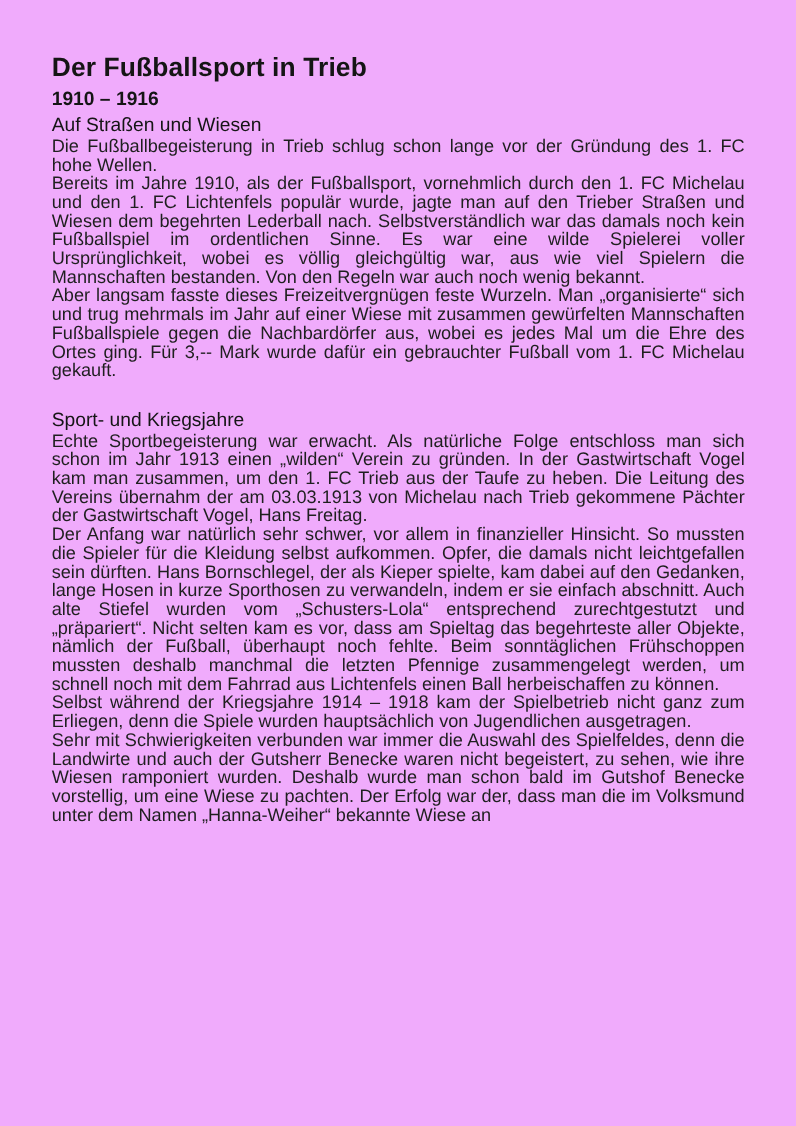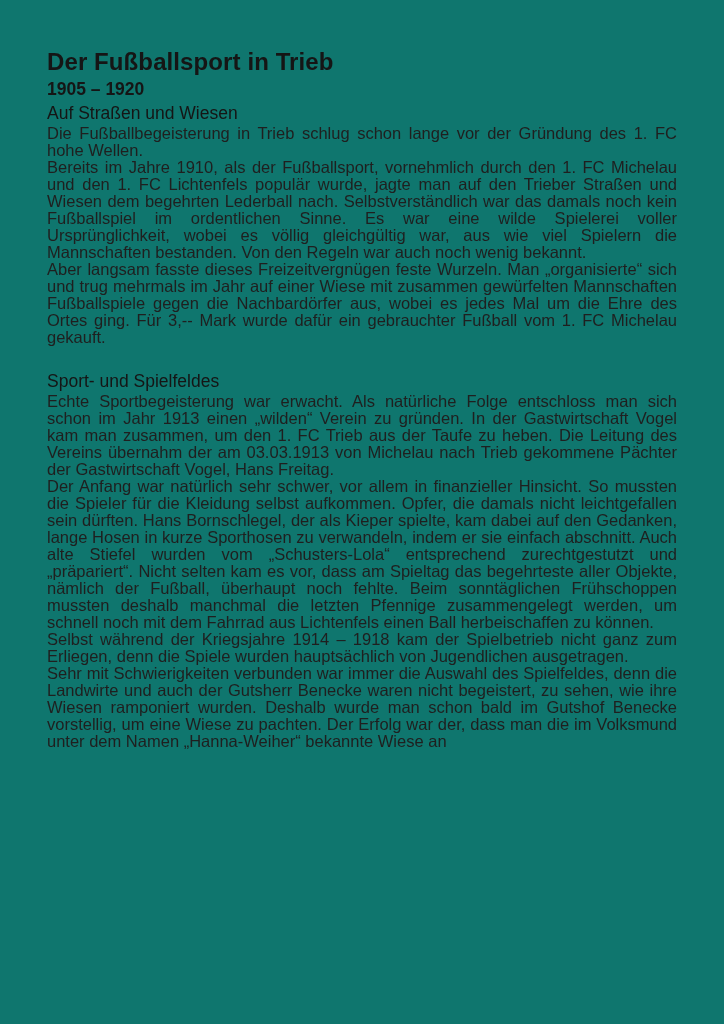--- a/index.html
+++ b/index.html
@@ -9,21 +9,21 @@
     overflow: hidden;
     background: #ffffff;
   }
   body {
     font-family: "Liberation Sans", "DejaVu Sans", sans-serif;
     color: #1c1c1c;
   }
   .page {
     width: 724px;
     height: 1024px;
-    background: #0f766e;
+    background: #f0abfc;
     padding: 47px 47px 0 47px;
   }
   .doc-title {
     font-size: 24px;
     font-weight: bold;
     line-height: 30px;
     letter-spacing: 0.1px;
     color: #151515;
   }
   .doc-daterange {
@@ -47,30 +47,30 @@
   .section { margin: 0; }
   .section + .section { margin-top: 23px; }
 </style>
 </head>
 <body>
 
 <div class="page">
 
   <h1 class="doc-title">Der Fußballsport in Trieb</h1>
 
-  <div class="doc-daterange">1905 – 1920</div>
+  <div class="doc-daterange">1910 – 1916</div>
 
   <div class="section">
     <h2 class="section-heading">Auf Straßen und Wiesen</h2>
     <p class="body-paragraph">Die Fußballbegeisterung in Trieb schlug schon lange vor der Gründung des 1. FC hohe Wellen.</p>
     <p class="body-paragraph">Bereits im Jahre 1910, als der Fußballsport, vornehmlich durch den 1. FC Michelau und den 1. FC Lichtenfels populär wurde, jagte man auf den Trieber Straßen und Wiesen dem begehrten Lederball nach. Selbstverständlich war das damals noch kein Fußballspiel im ordentlichen Sinne. Es war eine wilde Spielerei voller Ursprünglichkeit, wobei es völlig gleichgültig war, aus wie viel Spielern die Mannschaften bestanden. Von den Regeln war auch noch wenig bekannt.</p>
     <p class="body-paragraph">Aber langsam fasste dieses Freizeitvergnügen feste Wurzeln. Man „organisierte“ sich und trug mehrmals im Jahr auf einer Wiese mit zusammen gewürfelten Mannschaften Fußballspiele gegen die Nachbardörfer aus, wobei es jedes Mal um die Ehre des Ortes ging. Für 3,-- Mark wurde dafür ein gebrauchter Fußball vom 1. FC Michelau gekauft.</p>
   </div>
 
   <div class="section">
-    <h2 class="section-heading">Sport- und Spielfeldes</h2>
+    <h2 class="section-heading">Sport- und Kriegsjahre</h2>
     <p class="body-paragraph">Echte Sportbegeisterung war erwacht. Als natürliche Folge entschloss man sich schon im Jahr 1913 einen „wilden“ Verein zu gründen. In der Gastwirtschaft Vogel kam man zusammen, um den 1. FC Trieb aus der Taufe zu heben. Die Leitung des Vereins übernahm der am 03.03.1913 von Michelau nach Trieb gekommene Pächter der Gastwirtschaft Vogel, Hans Freitag.</p>
     <p class="body-paragraph">Der Anfang war natürlich sehr schwer, vor allem in finanzieller Hinsicht. So mussten die Spieler für die Kleidung selbst aufkommen. Opfer, die damals nicht leichtgefallen sein dürften. Hans Bornschlegel, der als Kieper spielte, kam dabei auf den Gedanken, lange Hosen in kurze Sporthosen zu verwandeln, indem er sie einfach abschnitt. Auch alte Stiefel wurden vom „Schusters-Lola“ entsprechend zurechtgestutzt und „präpariert“. Nicht selten kam es vor, dass am Spieltag das begehrteste aller Objekte, nämlich der Fußball, überhaupt noch fehlte. Beim sonntäglichen Frühschoppen mussten deshalb manchmal die letzten Pfennige zusammengelegt werden, um schnell noch mit dem Fahrrad aus Lichtenfels einen Ball herbeischaffen zu können.</p>
     <p class="body-paragraph">Selbst während der Kriegsjahre 1914 – 1918 kam der Spielbetrieb nicht ganz zum Erliegen, denn die Spiele wurden hauptsächlich von Jugendlichen ausgetragen.</p>
     <p class="body-paragraph">Sehr mit Schwierigkeiten verbunden war immer die Auswahl des Spielfeldes, denn die Landwirte und auch der Gutsherr Benecke waren nicht begeistert, zu sehen, wie ihre Wiesen ramponiert wurden. Deshalb wurde man schon bald im Gutshof Benecke vorstellig, um eine Wiese zu pachten. Der Erfolg war der, dass man die im Volksmund unter dem Namen „Hanna-Weiher“ bekannte Wiese an</p>
   </div>
 
 </div>
 
 </body></html>

